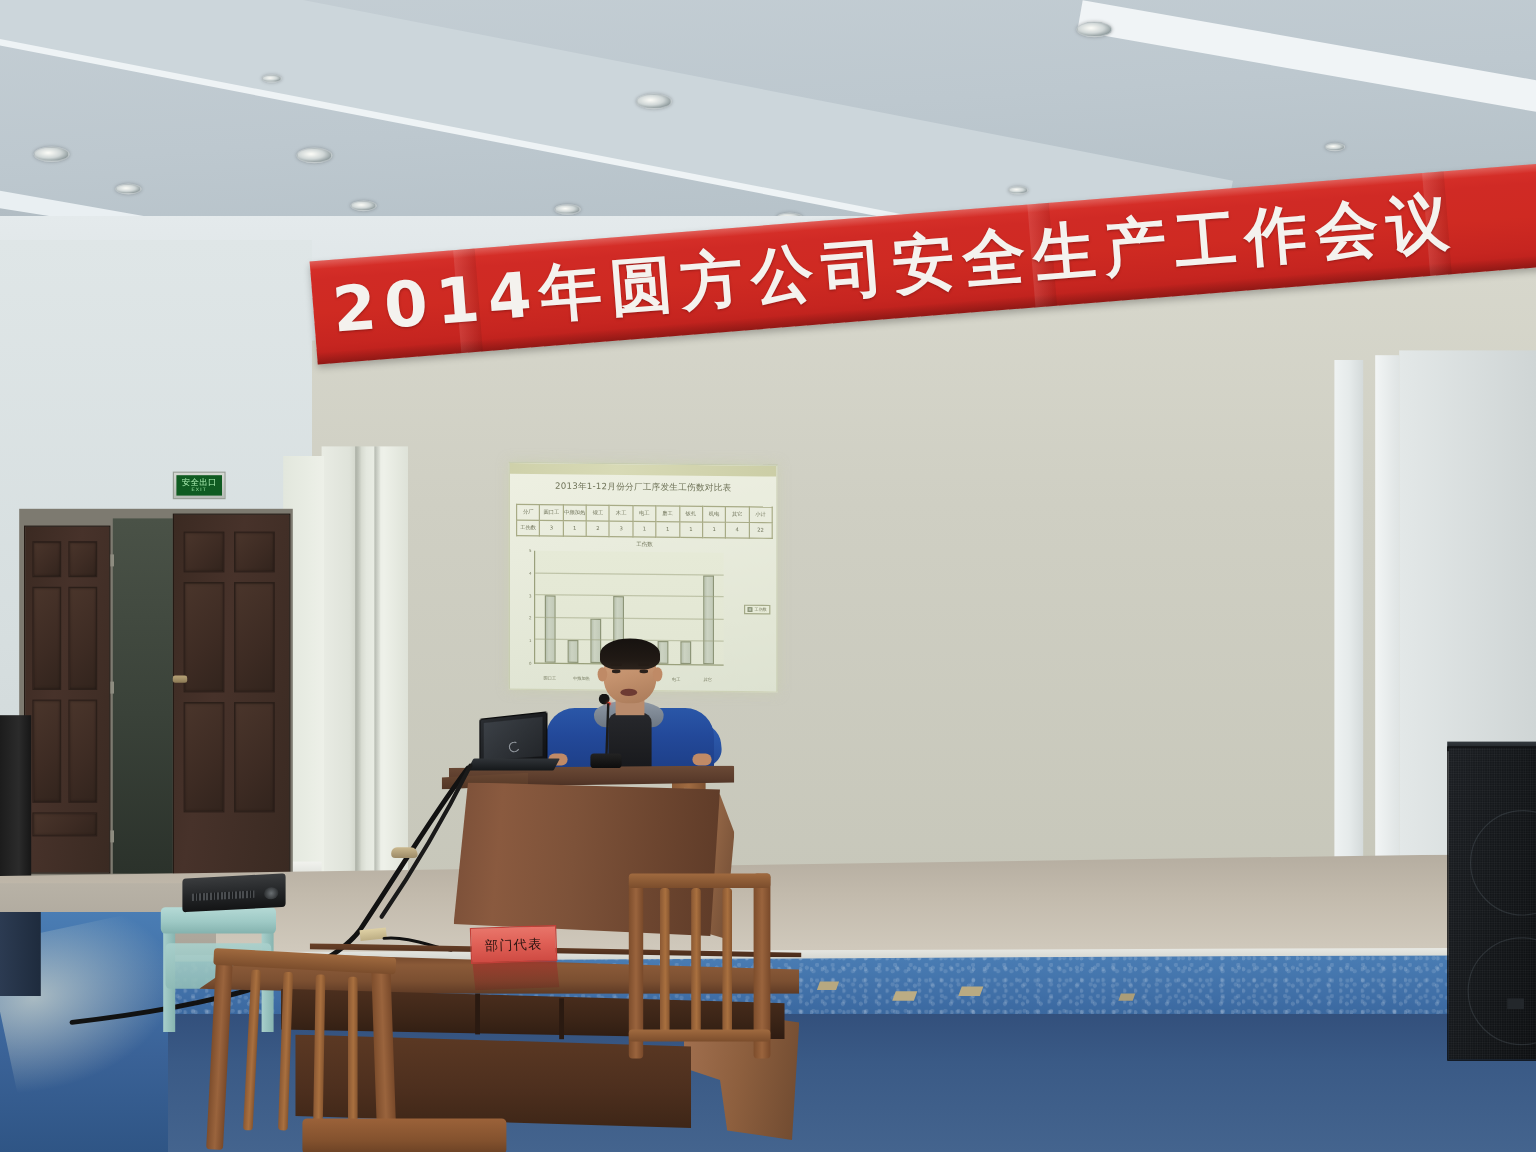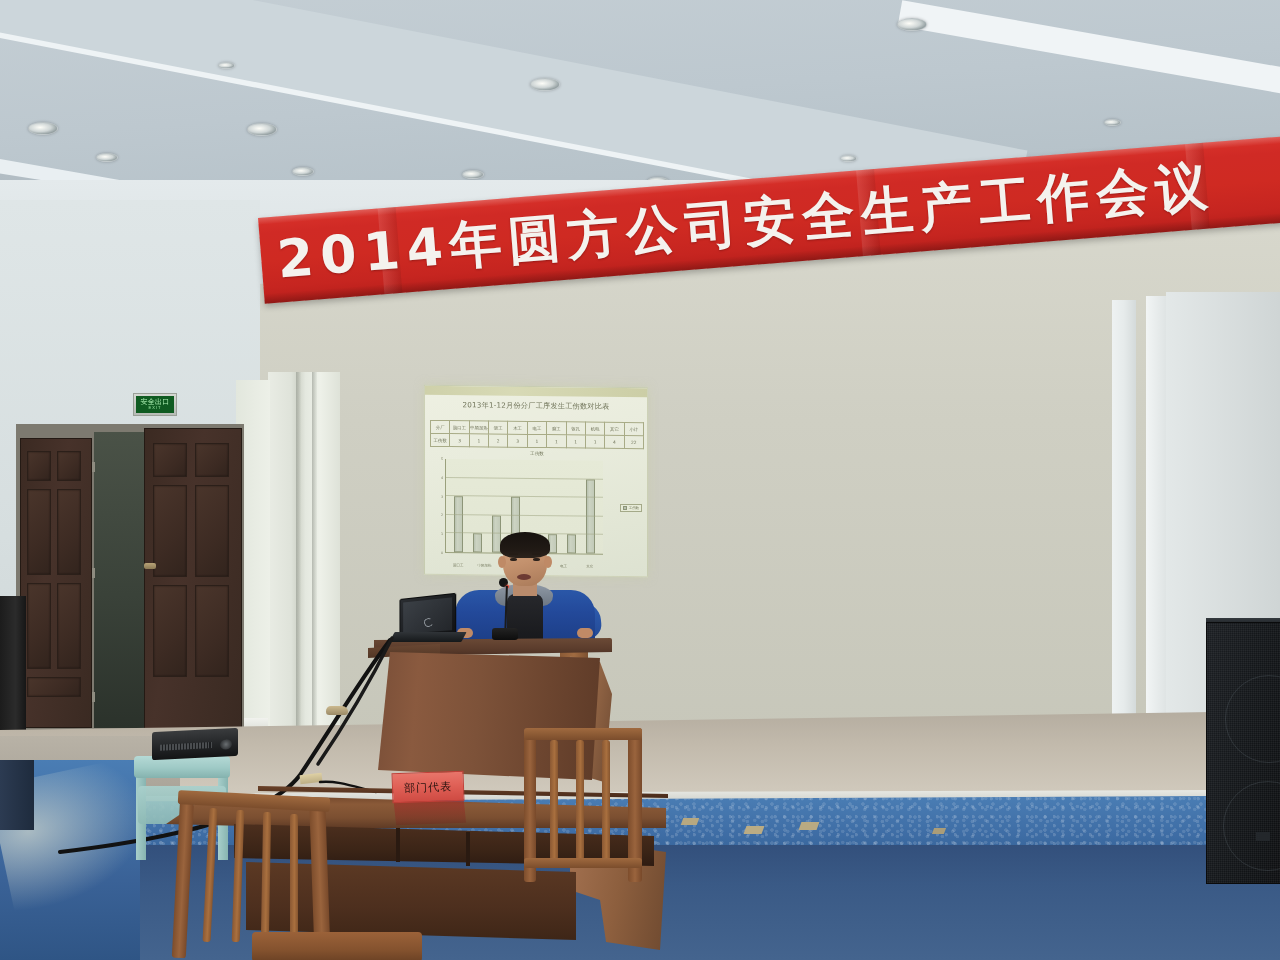--- a/index.html
+++ b/index.html
@@ -251,21 +251,21 @@
     border-radius: 2px;
   }
   .door-hinge {
     position: absolute;
     width: 3px; height: 10px;
     background: #8e8c80;
   }
 
   
   .exit-sign {
-    position: absolute; left: 133px; top: 393px;
+    position: absolute; left: 144px; top: 393px;
     width: 44px; height: 23px;
     background: linear-gradient(180deg, #d5d8d2, #b7bcb6);
     border: 1px solid #9aa098;
     padding: 2px;
     text-align: right;
   }
   .exit-inner {
     width: 100%; height: 100%;
     background: #0f5b21;
     display: flex; flex-direction: column;

